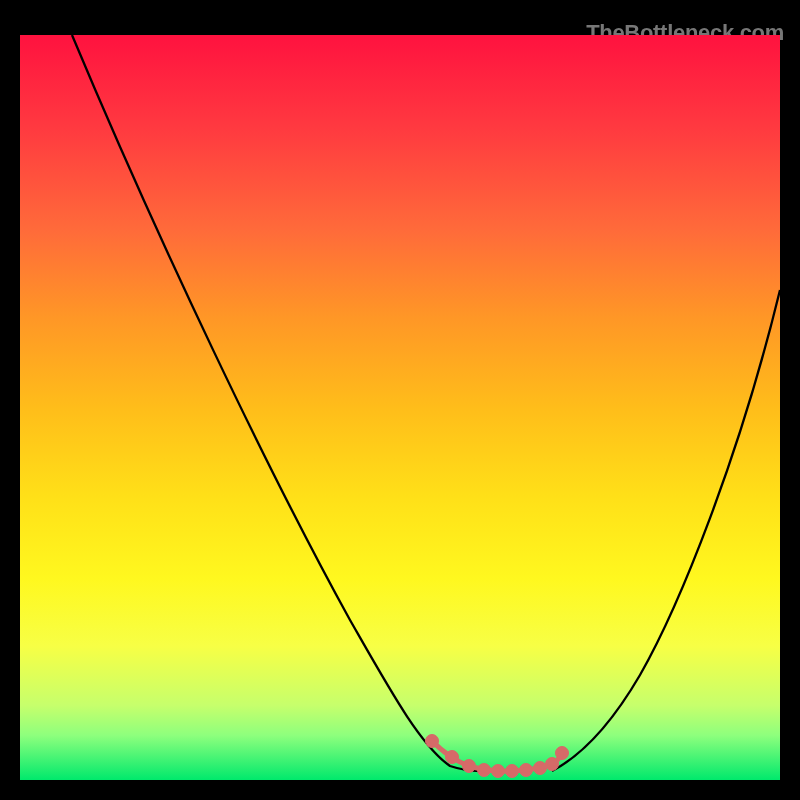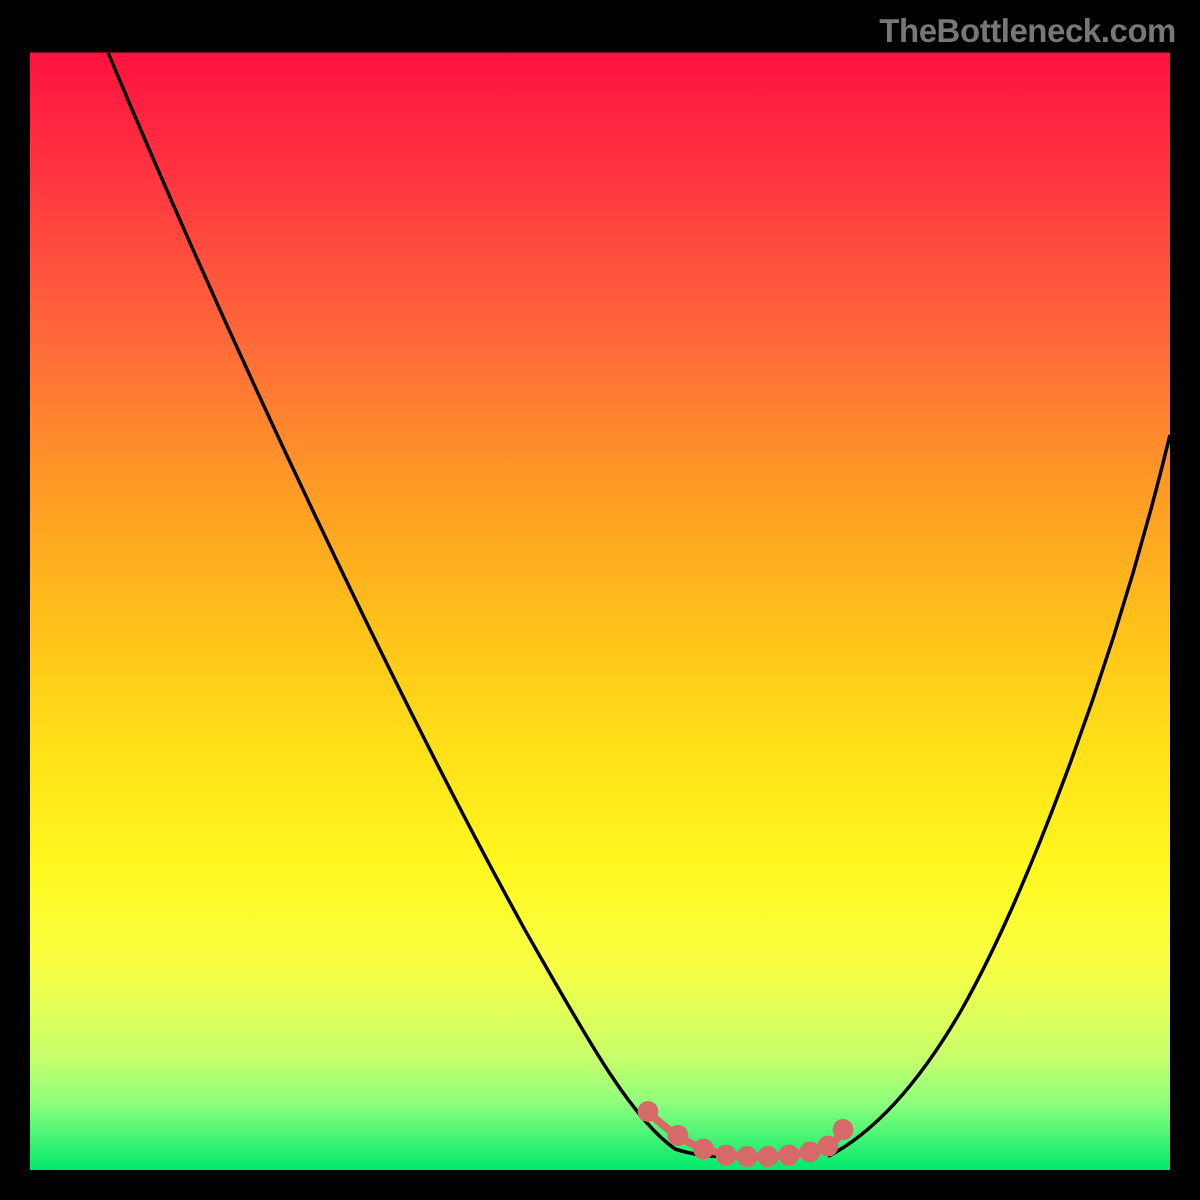--- a/index.html
+++ b/index.html
@@ -43,21 +43,21 @@
       #00e96c 100%
     );
   }
   svg.curves {
     position: absolute;
     left: 0;
     top: 0;
   }
   .attribution {
     position: absolute;
-    top: 8px;
+    top: 20px;
     right: 16px;
     font-family: Arial, Helvetica, sans-serif;
     font-size: 22px;
     font-weight: 600;
     color: #777;
     letter-spacing: -0.3px;
   }
 </style>
 </head>
 <body>

